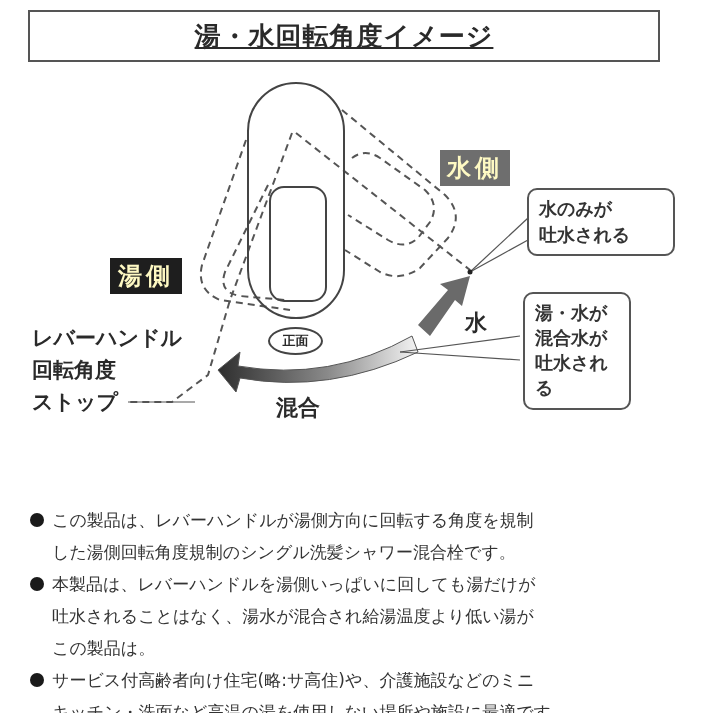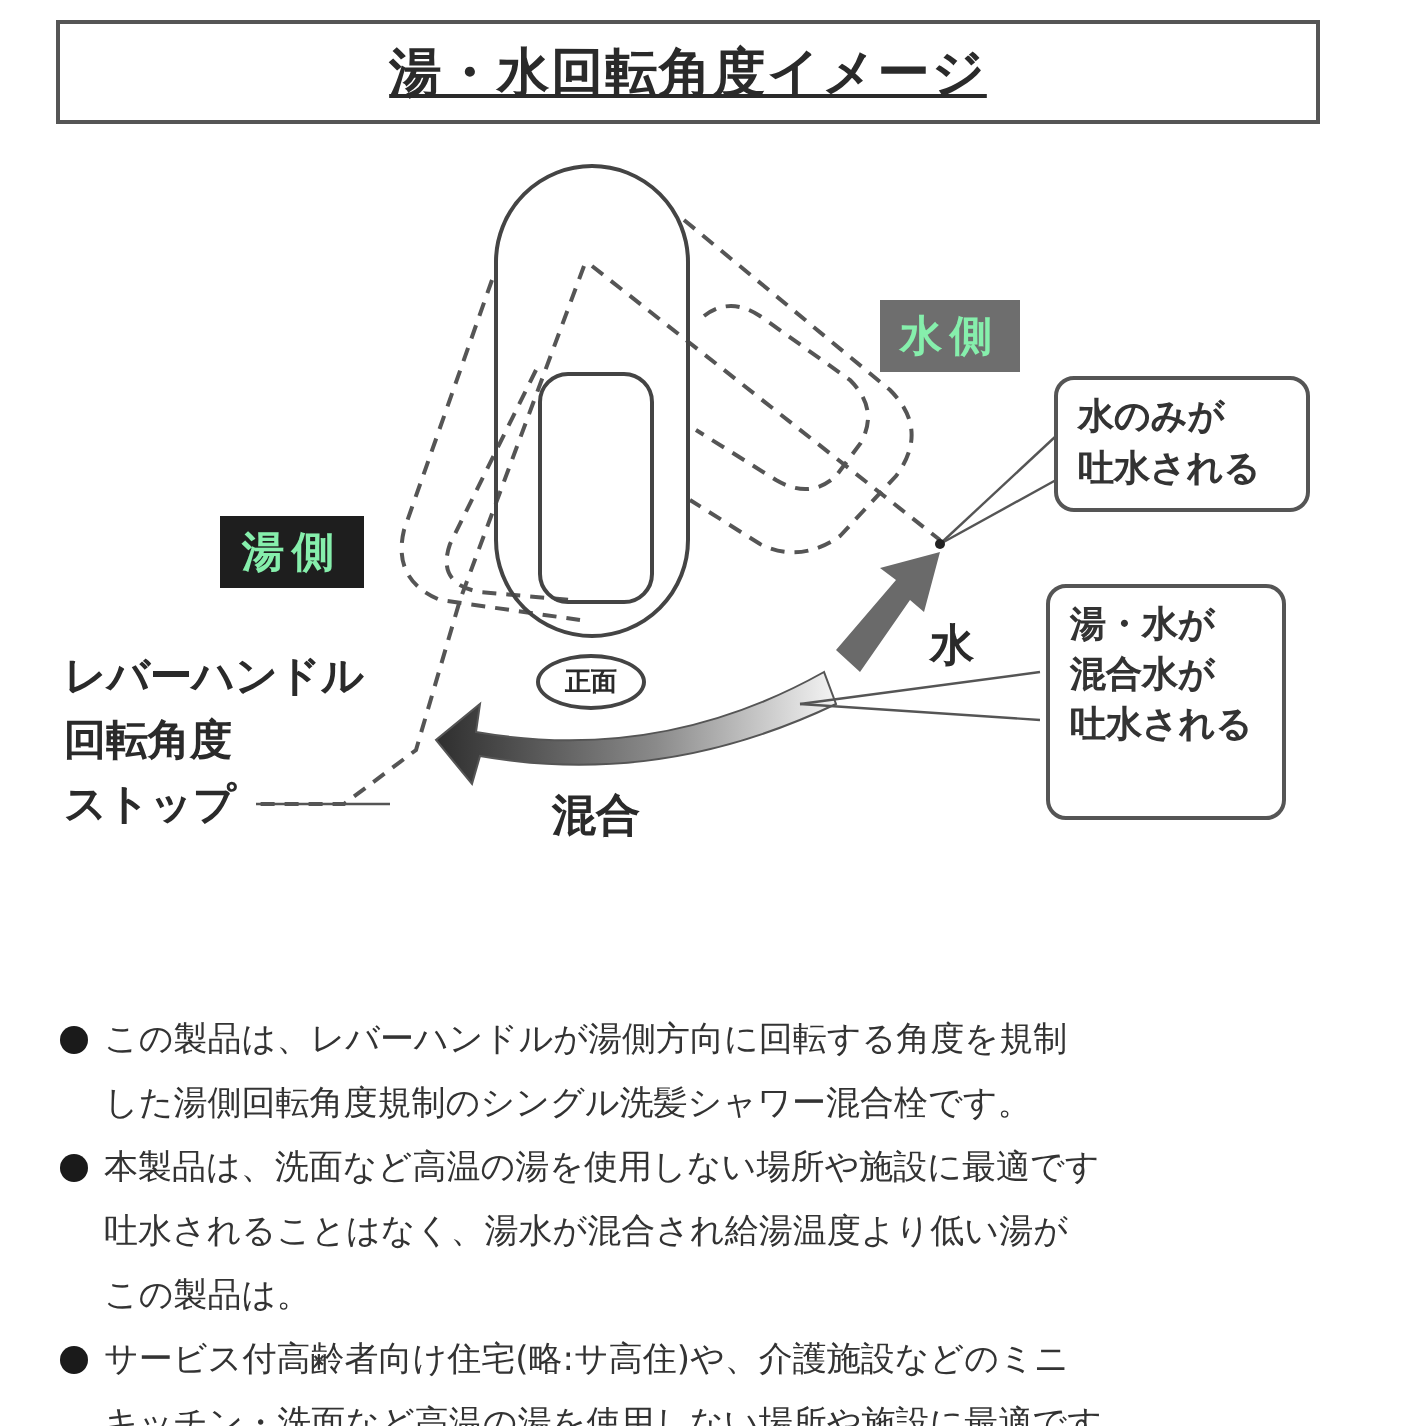--- a/index.html
+++ b/index.html
@@ -3,29 +3,29 @@
 <meta charset="utf-8">
 <style>
   html, body { margin:0; padding:0; background:#ffffff; }
   body { width:713px; height:713px; position:relative; overflow:hidden;
          font-family: "DejaVu Sans", "Liberation Sans", sans-serif; color:#2a2a2a; }
   .title-box { position:absolute; left:28px; top:10px; width:632px; height:52px;
                border:2px solid #555; box-sizing:border-box; display:flex;
                align-items:center; justify-content:center;text-decoration:underline; }
   .title-box span { font-size:26px; font-weight:bold; letter-spacing:1px; color:#2a2a2a; }
   svg.diagram { position:absolute; left:0; top:0; }
-  .tag { position:absolute; font-size:21px; font-weight:bold; color:#86efac;
+  .tag { position:absolute; font-size:24px; font-weight:bold; color:#fef9c3;
          display:flex; align-items:center; justify-content:center; letter-spacing:4px; }
   .tag-water { left:440px; top:150px; width:70px; height:36px; background:#6e6e6e; }
   .tag-hot { left:110px; top:258px; width:72px; height:36px; background:#1e1e1e; }
   .callout { position:absolute; border:2px solid #555; border-radius:10px; background:#fff;
              font-size:18px; font-weight:bold; line-height:26px; padding:6px 10px;
              box-sizing:border-box; color:#333; }
-  .callout-water { left:527px; top:188px; width:128px; height:68px; }
-  .callout-mixed { left:523px; top:292px; width:120px; height:118px; line-height:25px; }
+  .callout-water { left:527px; top:188px; width:148px; height:68px; }
+  .callout-mixed { left:523px; top:292px; width:108px; height:118px; line-height:25px; }
   .label { position:absolute; font-size:20px; font-weight:bold; color:#2a2a2a; }
   .label-stop { left:32px; top:322px; line-height:32px; font-size:21px; }
   .label-water { left:465px; top:308px; font-size:22px; }
   .label-mix { left:276px; top:393px; font-size:22px; }
   .front-badge { position:absolute; left:268px; top:327px; width:55px; height:28px;
                  border:2px solid #444; border-radius:50%; box-sizing:border-box;
                  font-size:13px; font-weight:bold; display:flex; align-items:center;
                  justify-content:center; background:#fff; }
   .notes { position:absolute; left:30px; top:456px; width:660px; font-size:17px;
            line-height:32px; color:#333;margin-top:48px; }
@@ -108,21 +108,21 @@
   <div class="note">
     <span class="bullet"><span class="bullet-dot"></span></span>
     <div>
       <div>この製品は、レバーハンドルが湯側方向に回転する角度を規制</div>
       <div>した湯側回転角度規制のシングル洗髪シャワー混合栓です。</div>
     </div>
   </div>
   <div class="note">
     <span class="bullet"><span class="bullet-dot"></span></span>
     <div>
-      <div>本製品は、洗面など高温の湯を使用しない場所や施設に最適です</div>
+      <div>本製品は、レバーハンドルを湯側いっぱいに回しても湯だけが</div>
       <div>吐水されることはなく、湯水が混合され給湯温度より低い湯が</div>
       <div>この製品は。</div>
     </div>
   </div>
   <div class="note">
     <span class="bullet"><span class="bullet-dot"></span></span>
     <div>
       <div>サービス付高齢者向け住宅(略:サ高住)や、介護施設などのミニ</div>
       <div>キッチン・洗面など高温の湯を使用しない場所や施設に最適です。</div>
     </div>

